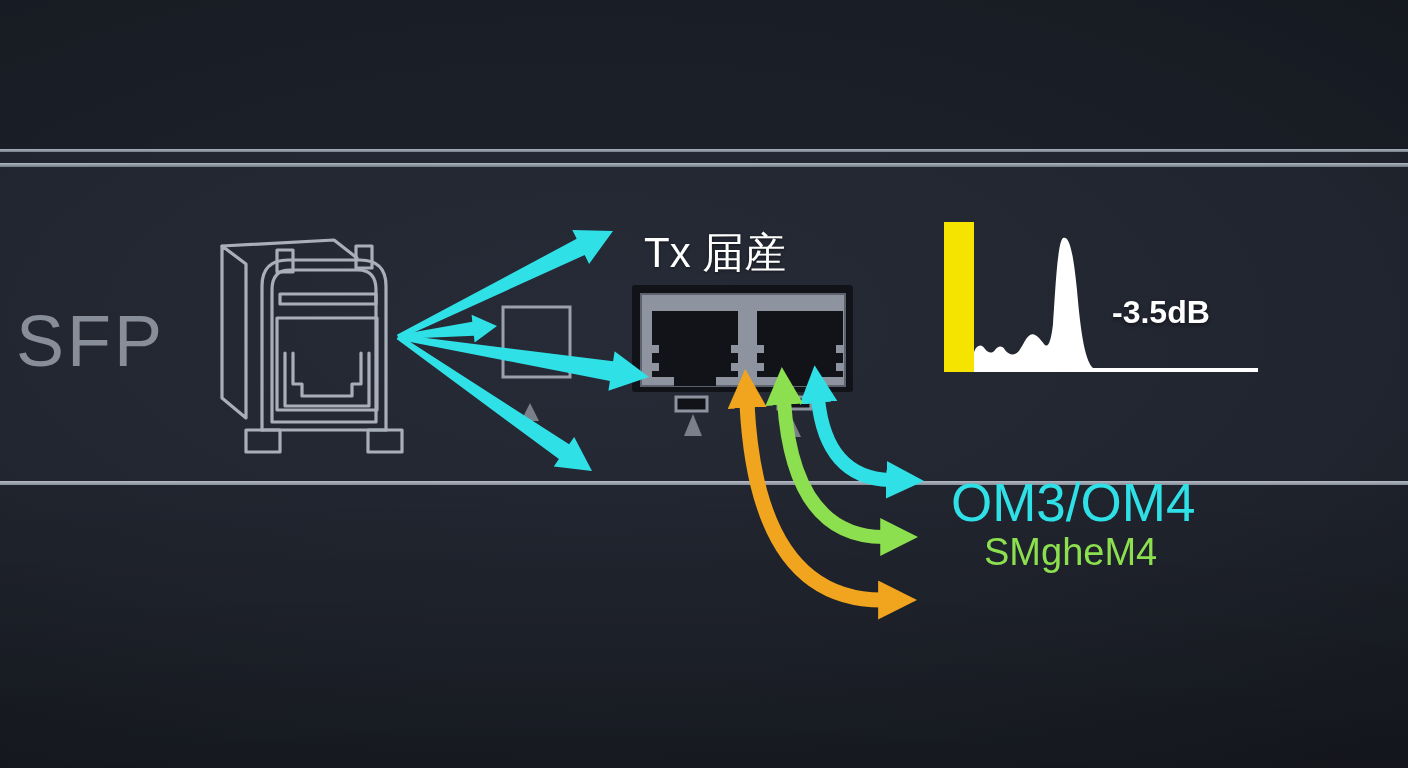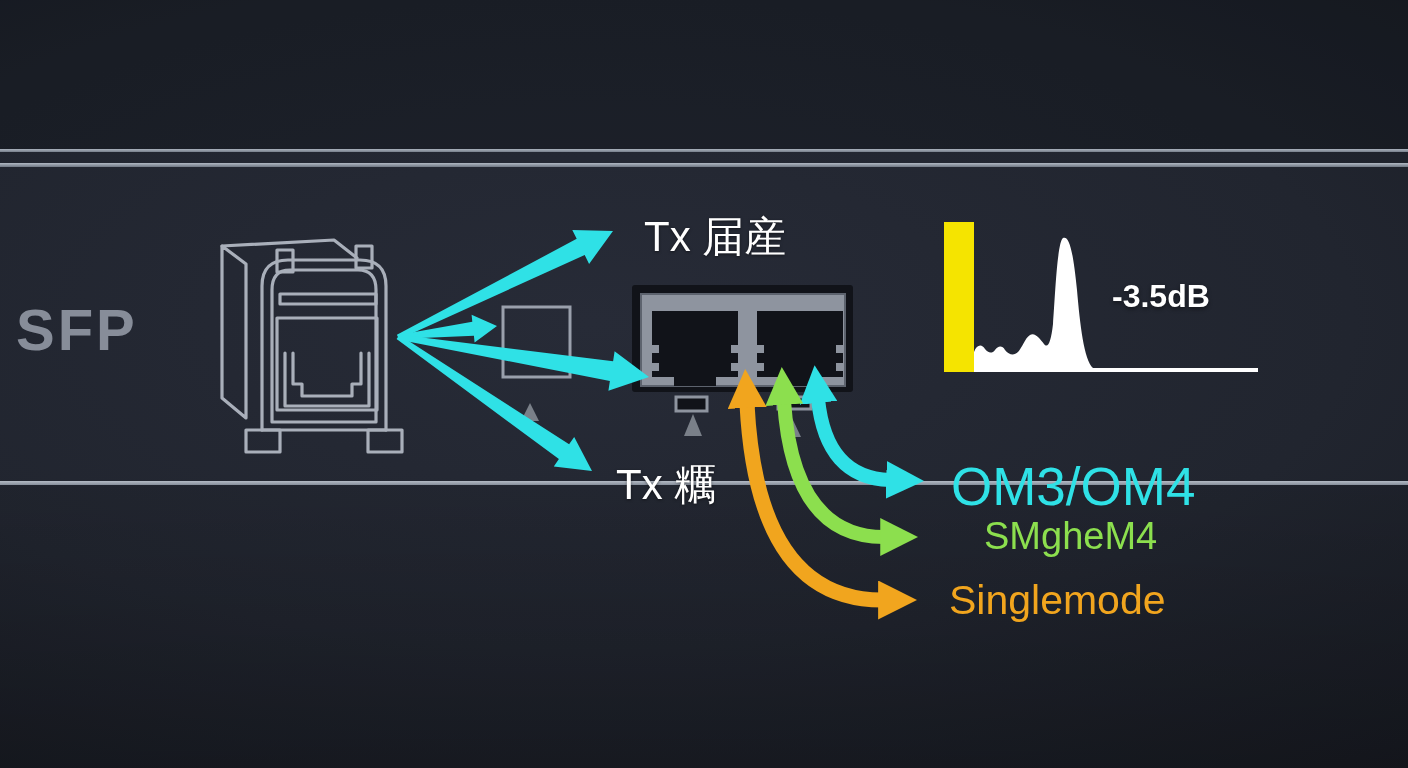--- a/index.html
+++ b/index.html
@@ -8,22 +8,22 @@
     font-family:"Liberation Sans", sans-serif;
     background:radial-gradient(120% 95% at 42% 42%, #272b37 0%, #21252f 45%, #191c24 75%, #121419 100%);
   }
   .hline{position:absolute;left:0;width:1408px;z-index:1;}
   .hline.t1{top:149px;height:3px;background:linear-gradient(#aab2bd,#78808c);}
   .hline.t2{top:163px;height:4px;background:linear-gradient(#b0b8c3,#707884);}
   .hline.mid{top:481px;height:4px;background:linear-gradient(#b3bac4,#868e9a);}
   .top-strip{position:absolute;left:0;top:0;width:1408px;height:149px;background:rgba(8,10,14,0.28);z-index:0;}
   .bottom-shade{position:absolute;left:0;top:485px;width:1408px;height:283px;background:linear-gradient(rgba(0,0,0,0.05),rgba(0,0,0,0.22));z-index:0;}
   svg.canvas{position:absolute;left:0;top:0;z-index:2;}
-  .txt{position:absolute;z-index:3;white-space:nowrap;line-height:1.05;}
-  .sfp-label{left:16px;top:300px;font-size:58px;color:var(--labelgrey);letter-spacing:3px;font-weight:700;}
+  .txt{position:absolute;z-index:3;white-space:nowrap;line-height:1.05;margin-top:16px;}
+  .sfp-label{left:16px;top:288px;font-size:72px;color:var(--labelgrey);letter-spacing:3px;font-weight:400;}
   .tx-top{left:644px;top:215px;font-size:42px;color:var(--white);font-weight:500;text-shadow:0 1px 3px rgba(0,0,0,.5);}
   .tx-bottom{left:616px;top:463px;font-size:42px;color:var(--white);font-weight:500;text-shadow:0 1px 3px rgba(0,0,0,.5);}
   .measurement{left:1112px;top:280px;font-size:32px;color:var(--white);font-weight:700;text-shadow:0 2px 4px rgba(0,0,0,.45);}
   .fiber-om{left:951px;top:459px;font-size:53px;color:var(--cyan);font-weight:500;}
   .fiber-sm{left:984px;top:517px;font-size:38px;color:var(--green);font-weight:500;}
   .fiber-single{left:949px;top:579px;font-size:41px;color:var(--orange);font-weight:500;}
 </style>
 </head>
 <body>
 
@@ -99,19 +99,17 @@
 
     <g fill="none" stroke-linecap="butt">
       <path d="M818,399 Q826,478 890,480" style="stroke:var(--cyan)" stroke-width="14" marker-start="url(#mh-cyan)" marker-end="url(#mh-cyan)"></path>
       <path d="M784,401 Q793,537 884,537" style="stroke:var(--green)" stroke-width="14" marker-start="url(#mh-green)" marker-end="url(#mh-green)"></path>
       <path d="M747,404 Q757,600 882,600" style="stroke:var(--orange)" stroke-width="15" marker-start="url(#mh-orange)" marker-end="url(#mh-orange)"></path>
     </g>
   </svg>
 
   <div class="txt sfp-label">SFP</div>
   <div class="txt tx-top">Tx 届産</div>
-  <div class="txt tx-bottom">Tx 糲</div>
   <div class="txt measurement">-3.5dB</div>
   <div class="txt fiber-om">OM3/OM4</div>
   <div class="txt fiber-sm">SMgheM4</div>
-  <div class="txt fiber-single">Singlemode</div>
 
 </div>
 
 </body></html>

